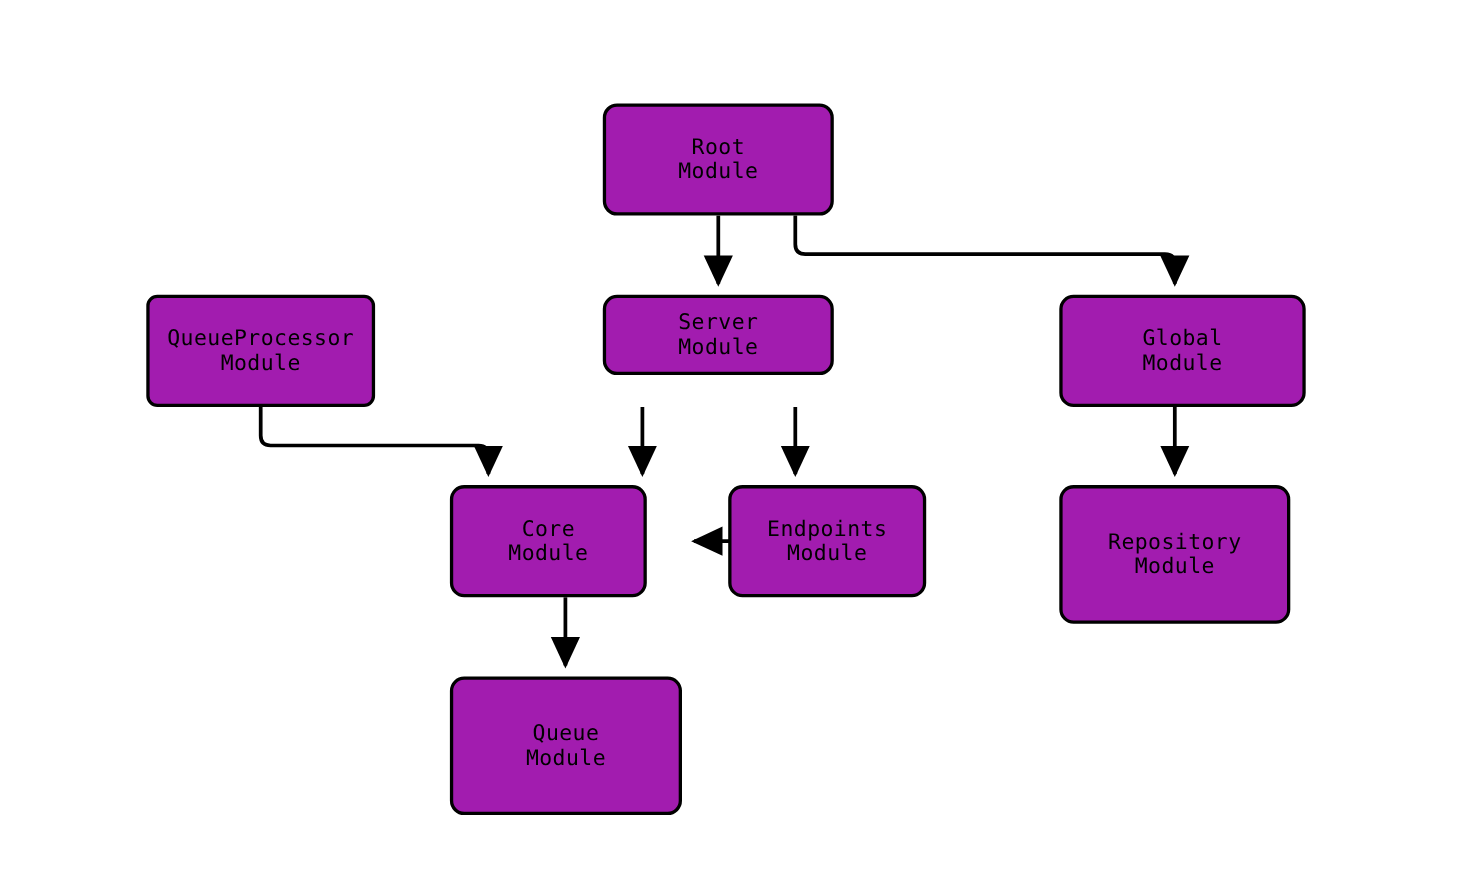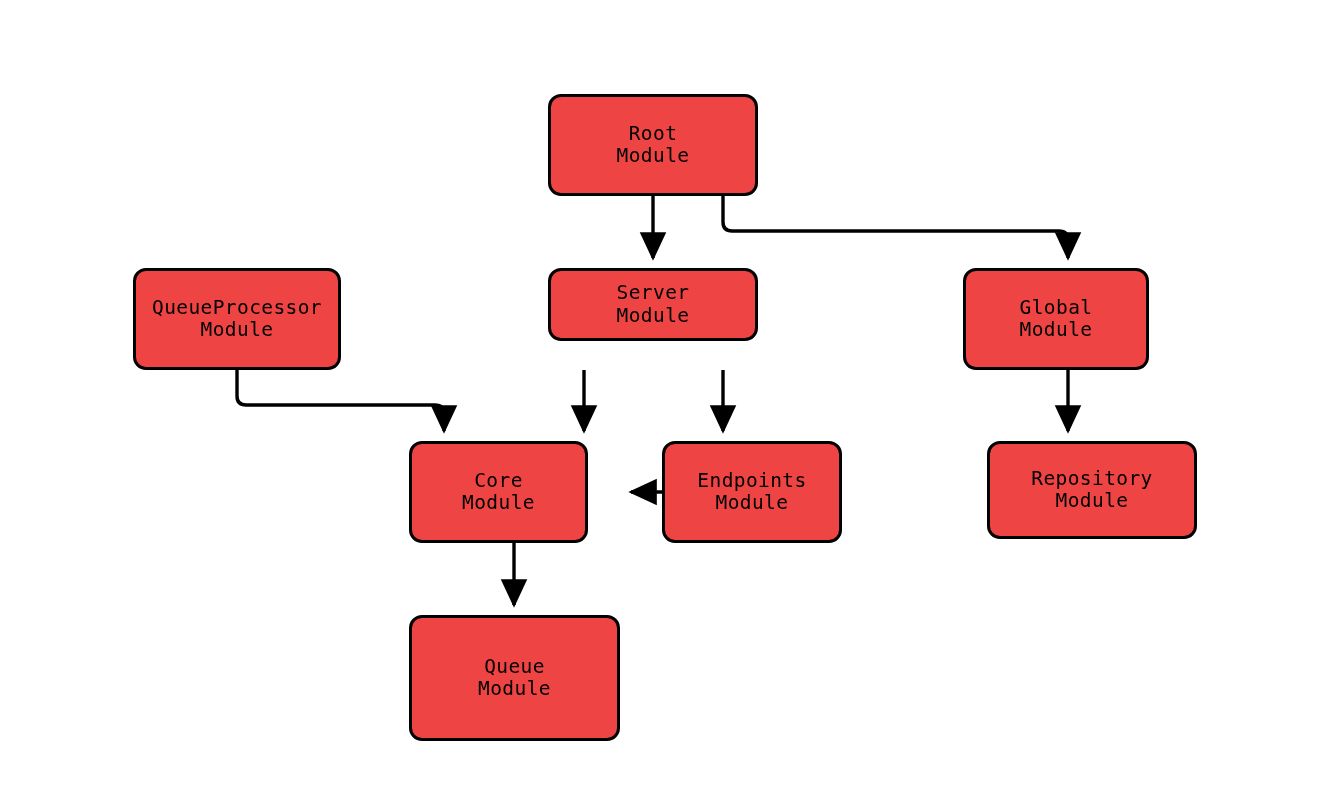--- a/index.html
+++ b/index.html
@@ -21,21 +21,21 @@
     top: 0;
     width: 1337px;
     height: 809px;
     pointer-events: none;
   }
   .node {
     position: absolute;
     box-sizing: border-box;
     border: 3.5px solid #000000;
     border-radius: 13px;
-    background: #ef4444;
+    background: #a21caf;
     display: flex;
     align-items: center;
     justify-content: center;
     z-index: 2;
   }
   .node-label {
     text-align: center;
     color: #000000;
     font-size: 19.5px;
     line-height: 22.5px;
@@ -73,46 +73,46 @@
 
       <path d="M 514 543 L 514 605" marker-end="url(#arrowhead)"></path>
     </g>
   </svg>
 
   <div class="node" style="left:548px; top:94px; width:210px; height:102px;">
     <div class="node-label">Root
 Module</div>
   </div>
 
-  <div class="node" style="left:133px; top:268px; width:208px; height:102px;">
+  <div class="node" style="left:133px; top:268px; width:208px; height:102px;border-radius:10px;">
     <div class="node-label">QueueProcessor
 Module</div>
   </div>
 
   <div class="node" style="left:548px; top:268px; width:210px; height:73px;">
     <div class="node-label">Server
 Module</div>
   </div>
 
-  <div class="node" style="left:963px; top:268px; width:186px; height:102px;">
+  <div class="node" style="left:963px; top:268px; width:224px; height:102px;">
     <div class="node-label">Global
 Module</div>
   </div>
 
   <div class="node" style="left:409px; top:441px; width:179px; height:102px;">
     <div class="node-label">Core
 Module</div>
   </div>
 
   <div class="node" style="left:662px; top:441px; width:180px; height:102px;">
     <div class="node-label">Endpoints
 Module</div>
   </div>
 
-  <div class="node" style="left:963px; top:441px; width:210px; height:98px;margin-left:24px;">
+  <div class="node" style="left:963px; top:441px; width:210px; height:126px;">
     <div class="node-label">Repository
 Module</div>
   </div>
 
   <div class="node" style="left:409px; top:615px; width:211px; height:126px;">
     <div class="node-label">Queue
 Module</div>
   </div>
 
 </div>

